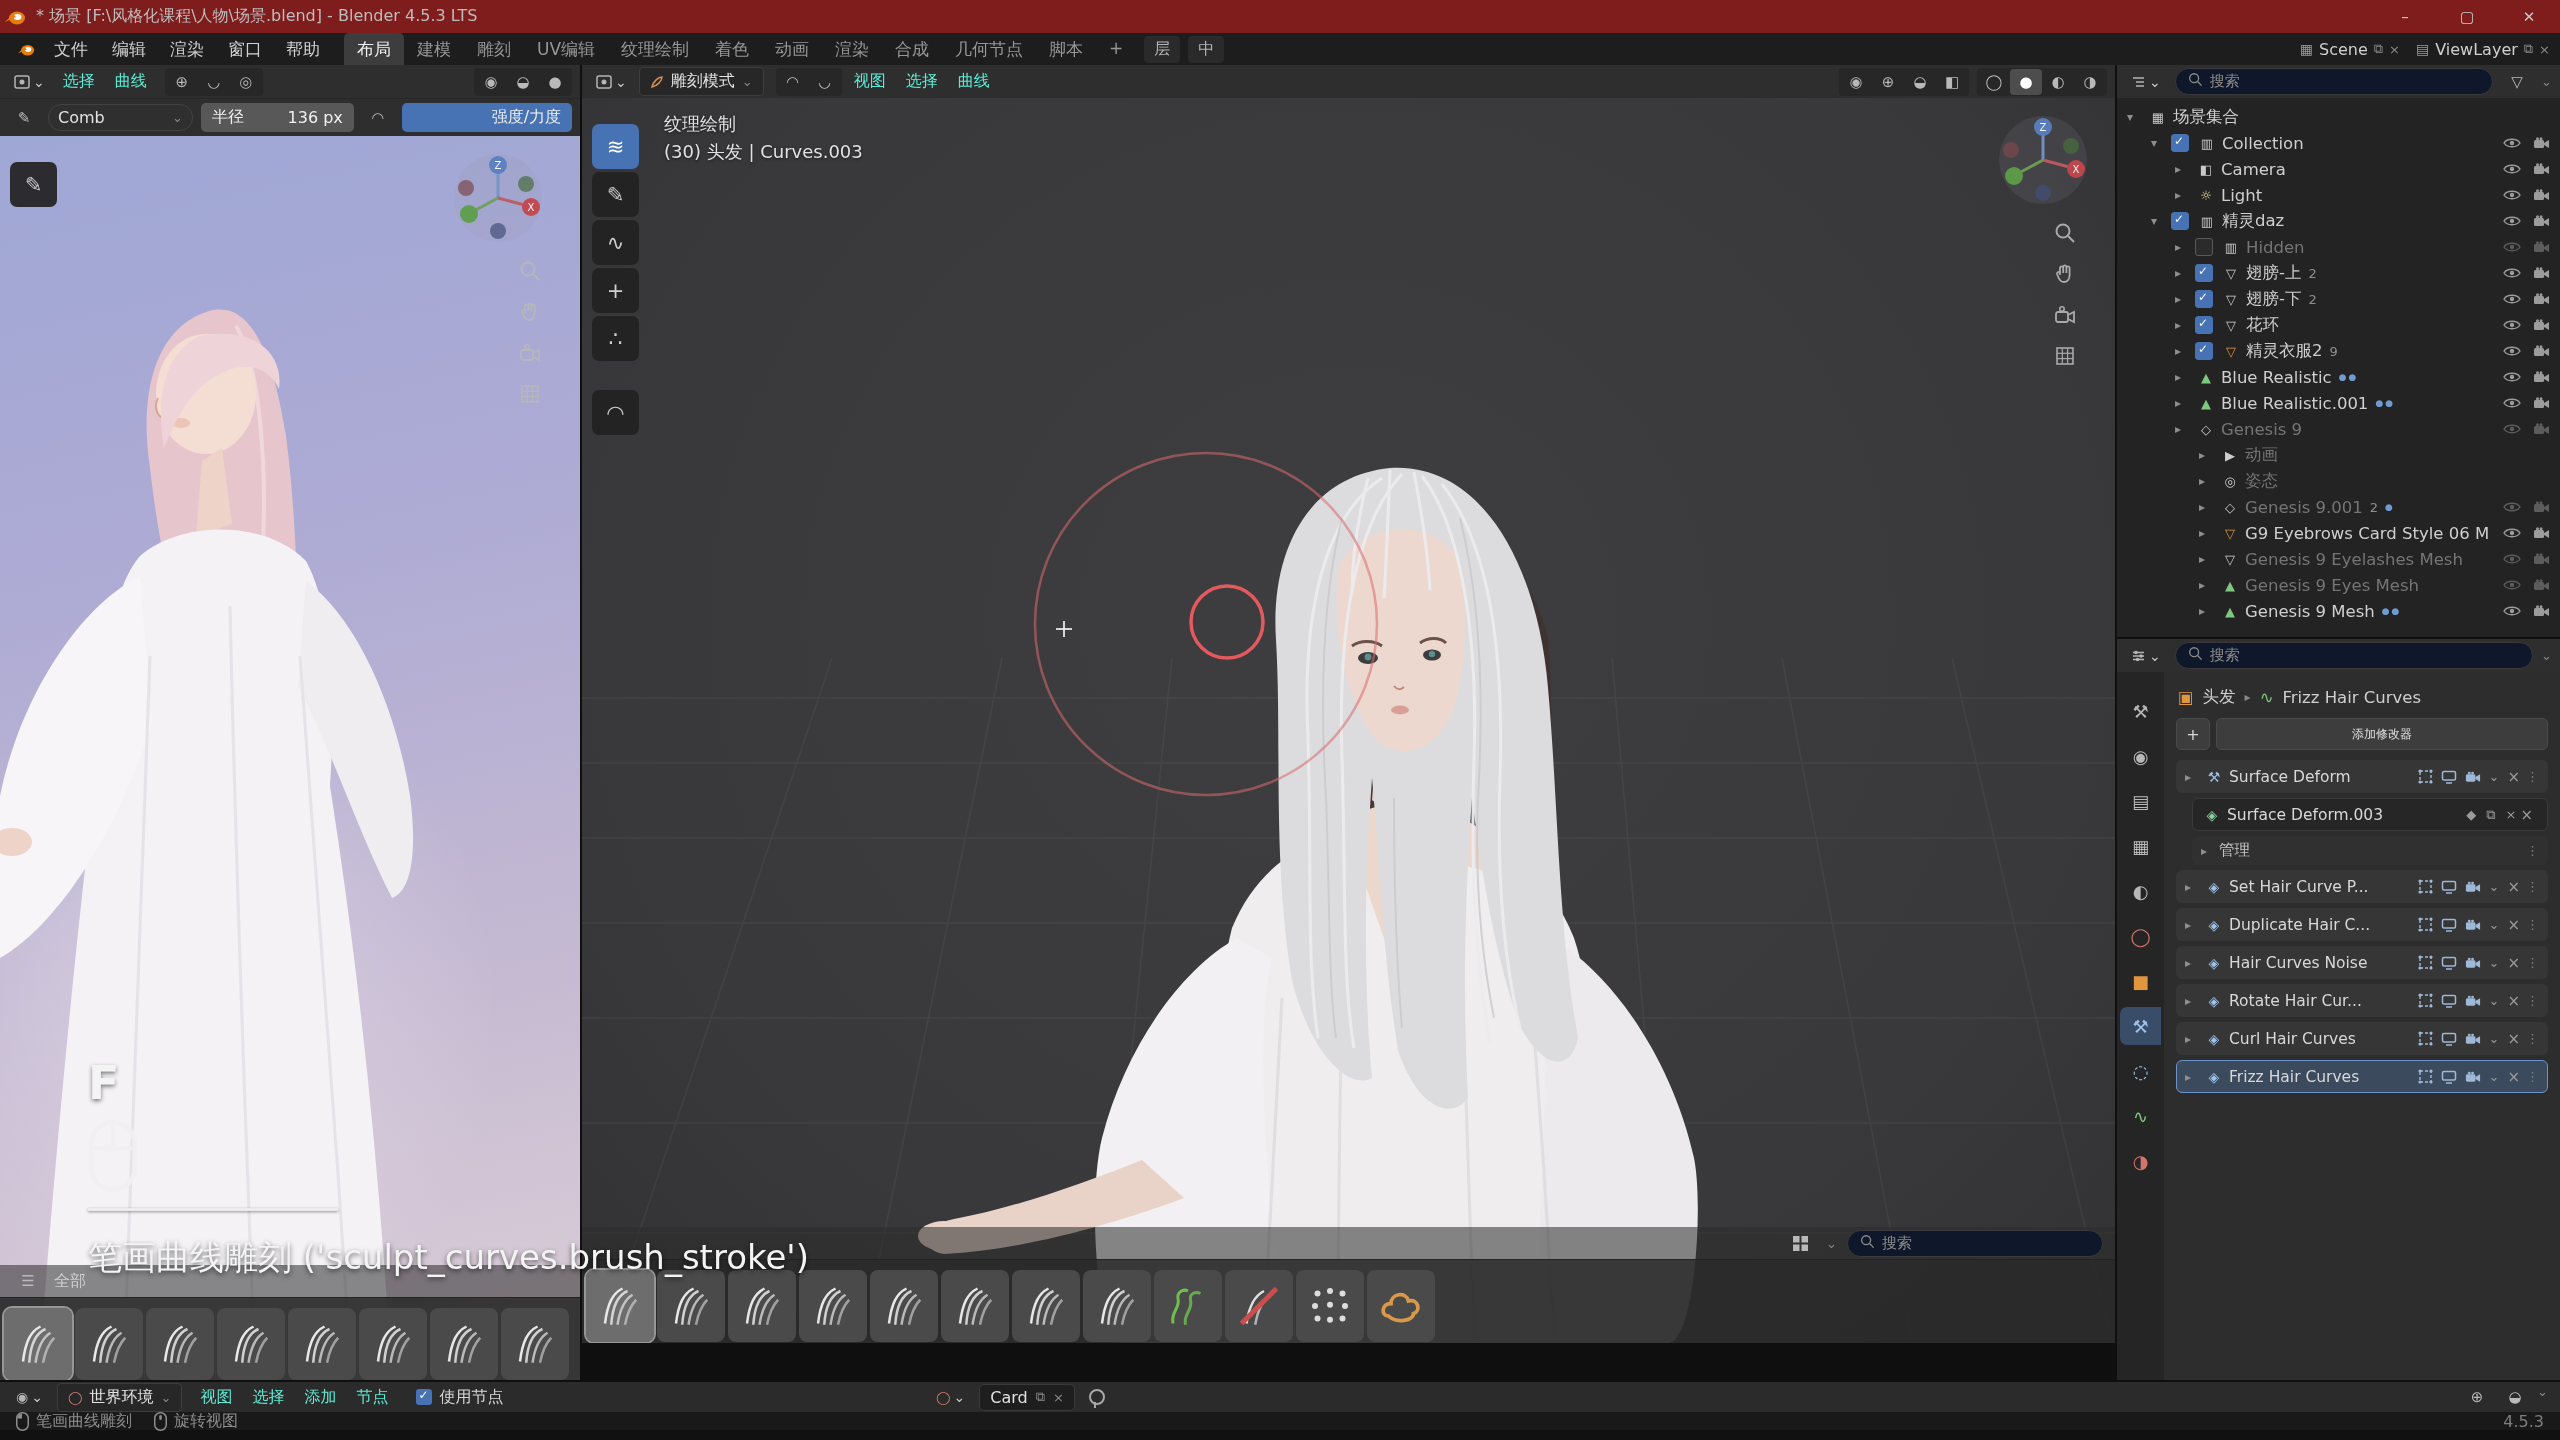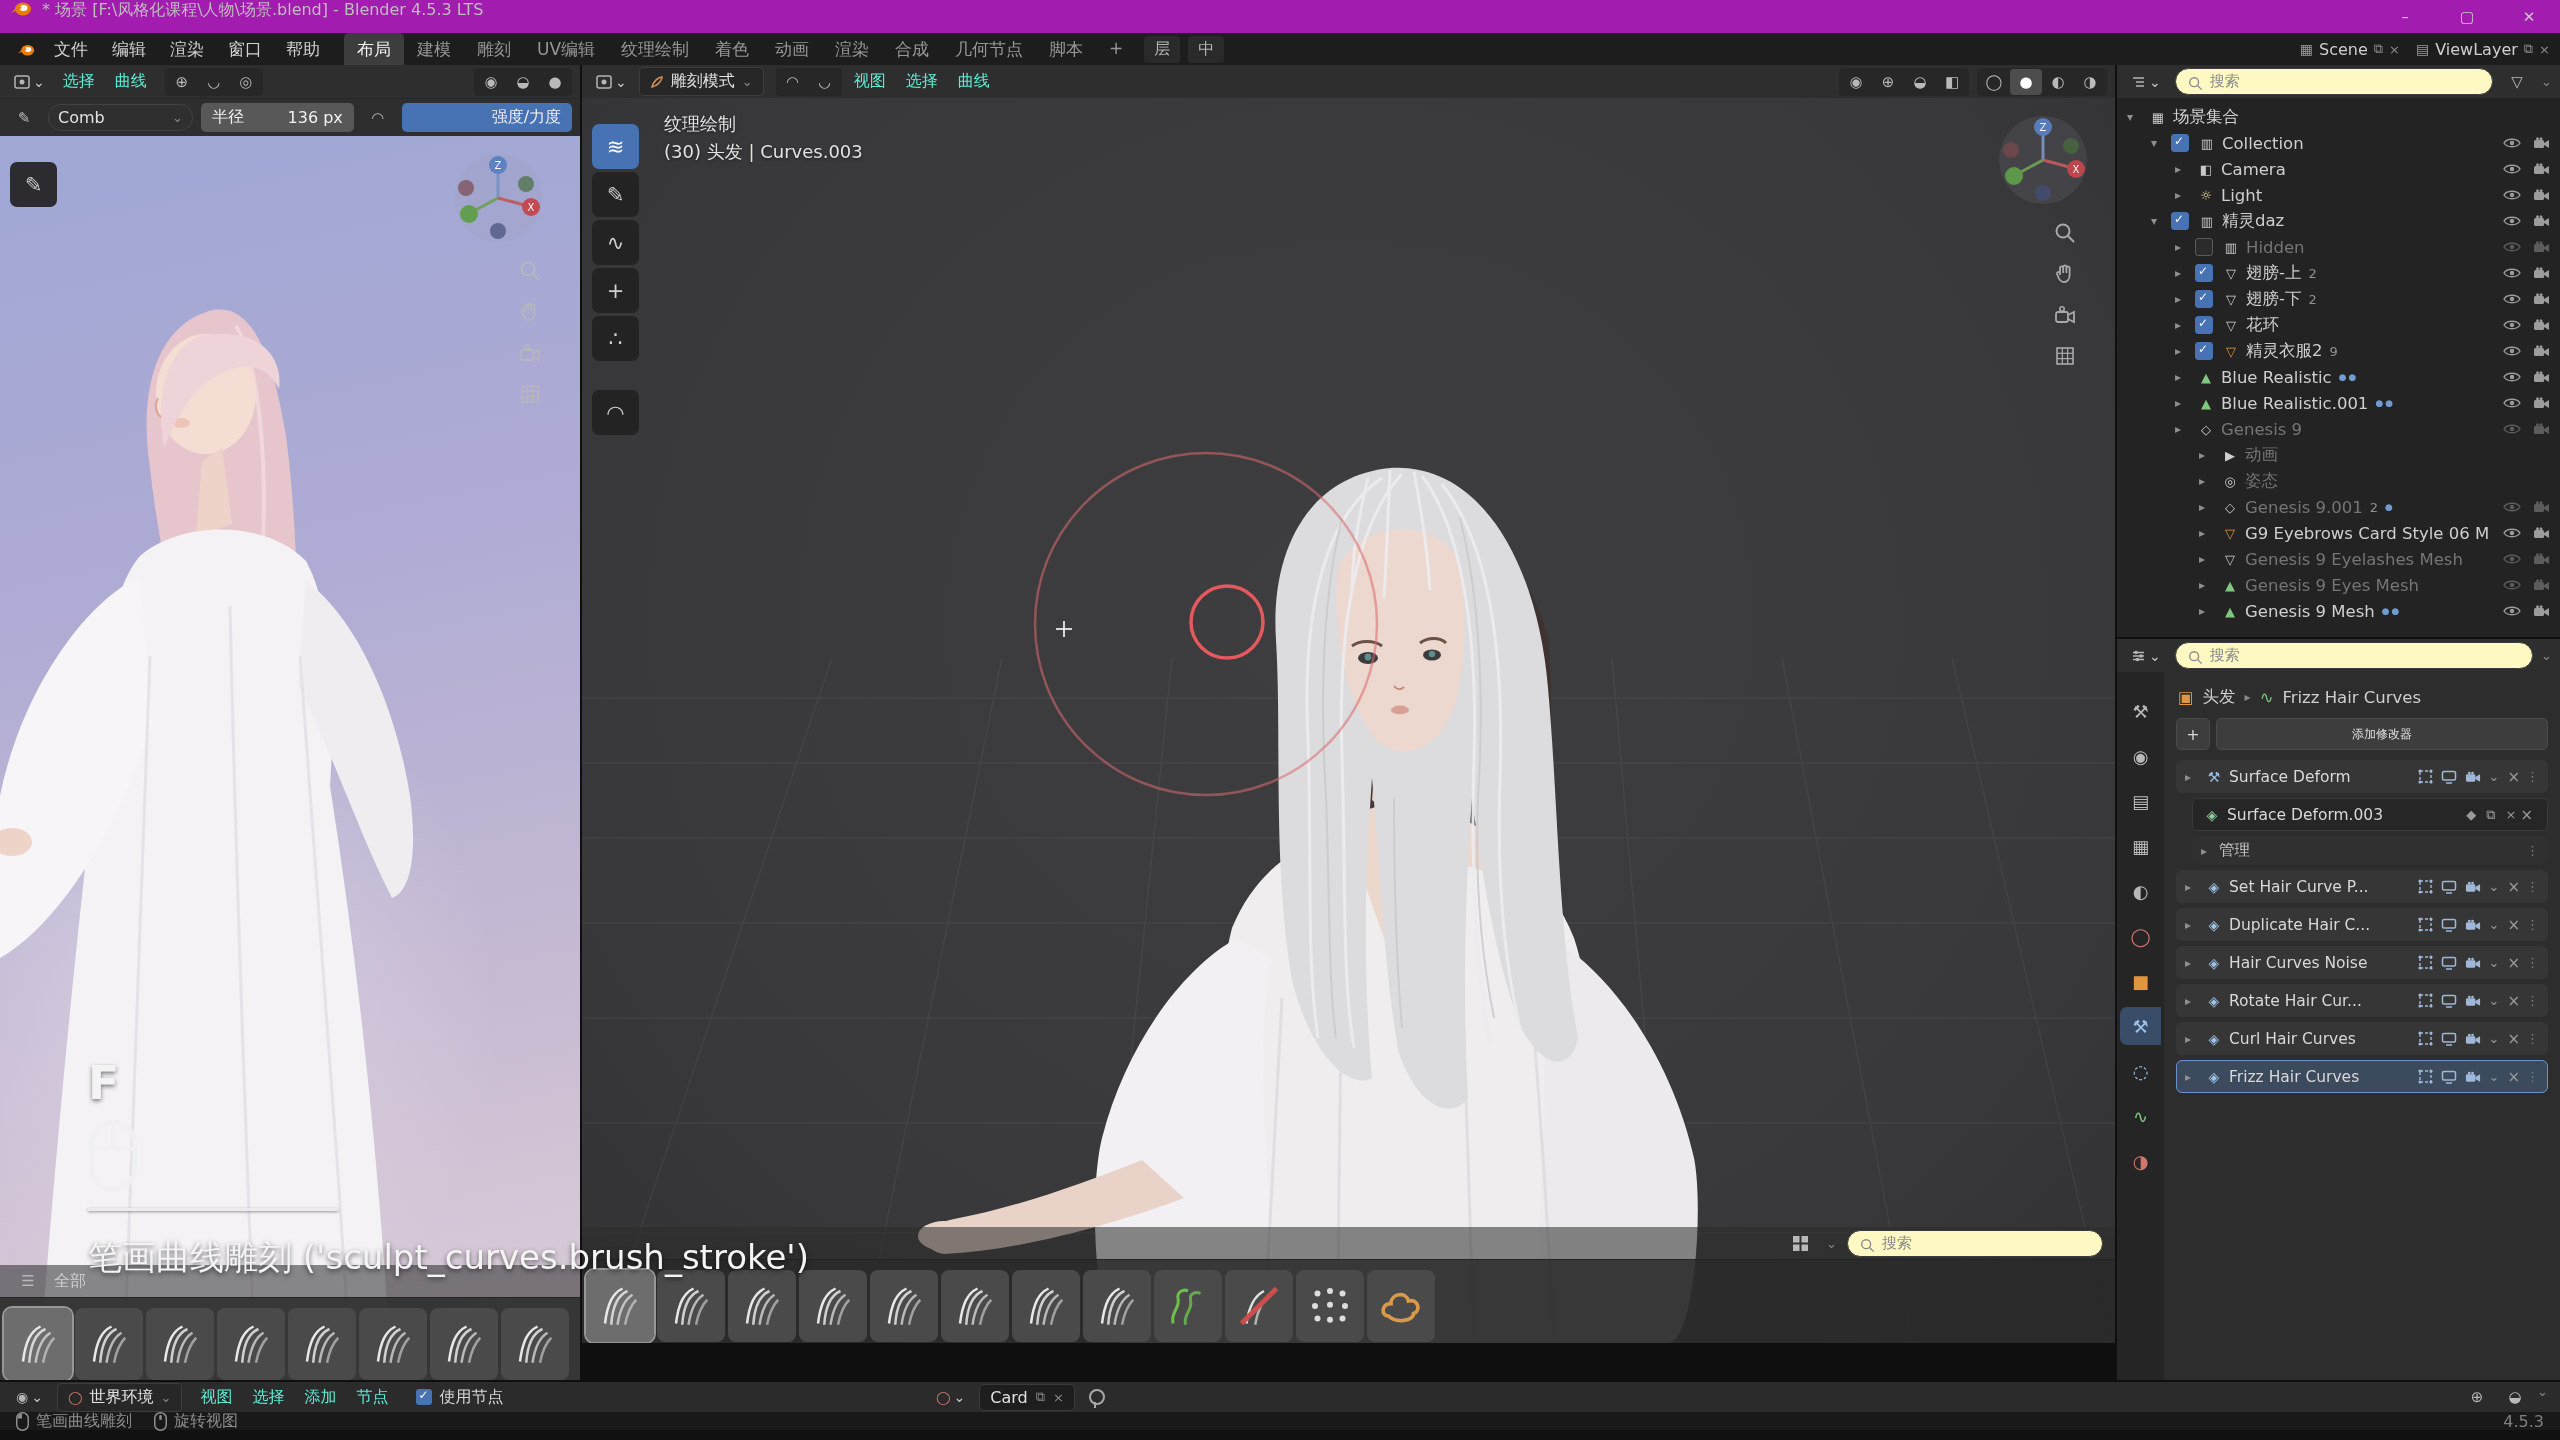--- a/index.html
+++ b/index.html
@@ -2,21 +2,21 @@
 <html><head>
 <meta charset="utf-8">
 <style>
   html,body{margin:0;padding:0;background:#000}
   .page{position:relative;width:2560px;height:1440px;overflow:hidden;background:#111;
         font-family:"DejaVu Sans","Liberation Sans",sans-serif;font-size:16px;color:#d4d4d4;
         -webkit-font-smoothing:antialiased}
   svg{display:block}
 
   
-  .titlebar{display:flex;height:33px;background:#a21caf;padding-left:10px;color:#bdbdbd;font-size:16px}
+  .titlebar{display:flex;align-items:center;height:33px;background:#7f1d1d;padding-left:4px;color:#bdbdbd;font-size:16px}
   .blender-logo{margin-right:10px}
   .win-btns{margin-left:auto;display:flex;height:33px}
   .win-btn{width:62px;display:flex;align-items:center;justify-content:center;color:#c9c9c9;font-size:15px}
 
   
   .topbar{display:flex;align-items:center;height:32px;background:#1d1d1d;padding:0 10px;font-size:17px}
   .menu-item{padding:4px 12px;border-radius:4px;color:#d0d0d0}
   .ws-tabs{display:flex;margin-left:12px}
   .ws-tab{padding:5px 13px;color:#979797;border-radius:5px 5px 0 0}
   .ws-tab[data-active="true"]{background:#3d3d3d;color:#f1f1f1}
@@ -74,21 +74,21 @@
   .shelf-top{height:32px;display:flex;align-items:center;padding:0 12px;gap:10px;color:#cfcfcf;background:rgba(44,44,44,0.55);font-size:16px}
   .shelf-thumbs{height:84px;background:rgba(42,42,42,0.93);display:flex;align-items:center;padding:4px 4px;gap:3px;border-top:1px solid #242424}
   .thumb{width:68px;height:72px;border-radius:8px;background:#4a4a4a;display:flex;align-items:center;justify-content:center;flex:none}
   .thumb[data-active="true"]{background:#6d6d6d;outline:2px solid #979797}
   .thumb svg{display:none;width:50px;height:50px}
   .thumb[data-variant="fur"] .v-fur{display:block}
   .thumb[data-variant="green"] .v-green{display:block}
   .thumb[data-variant="red"] .v-red{display:block}
   .thumb[data-variant="dots"] .v-dots{display:block}
   .thumb[data-variant="orange"] .v-orange{display:block}
-  .search-pill{display:flex;align-items:flex-end;gap:7px;background:#fef9c3;border:1px solid #3a3a3a;border-radius:14px;padding:3px 12px;color:#8b8b8b;font-size:15px}
+  .search-pill{display:flex;align-items:flex-start;gap:7px;background:#0f172a;border:1px solid #3a3a3a;border-radius:14px;padding:3px 12px;color:#8b8b8b;font-size:15px}
 
   
   .outliner{position:absolute;top:0;left:0;width:100%;height:572px;background:#232323;display:flex;flex-direction:column;overflow:hidden}
   .panel-header{height:33px;min-height:33px;background:#2e2e2e;display:flex;align-items:center;padding:0 8px;gap:8px}
   .orows{padding-top:6px;overflow:hidden}
   .orow{display:flex;align-items:center;height:26px;font-size:16.5px;color:#cfcfcf;padding-right:10px}
   .orow[data-depth="0"]{padding-left:10px}
   .orow[data-depth="1"]{padding-left:34px}
   .orow[data-depth="2"]{padding-left:58px}
   .orow[data-depth="3"]{padding-left:82px}

